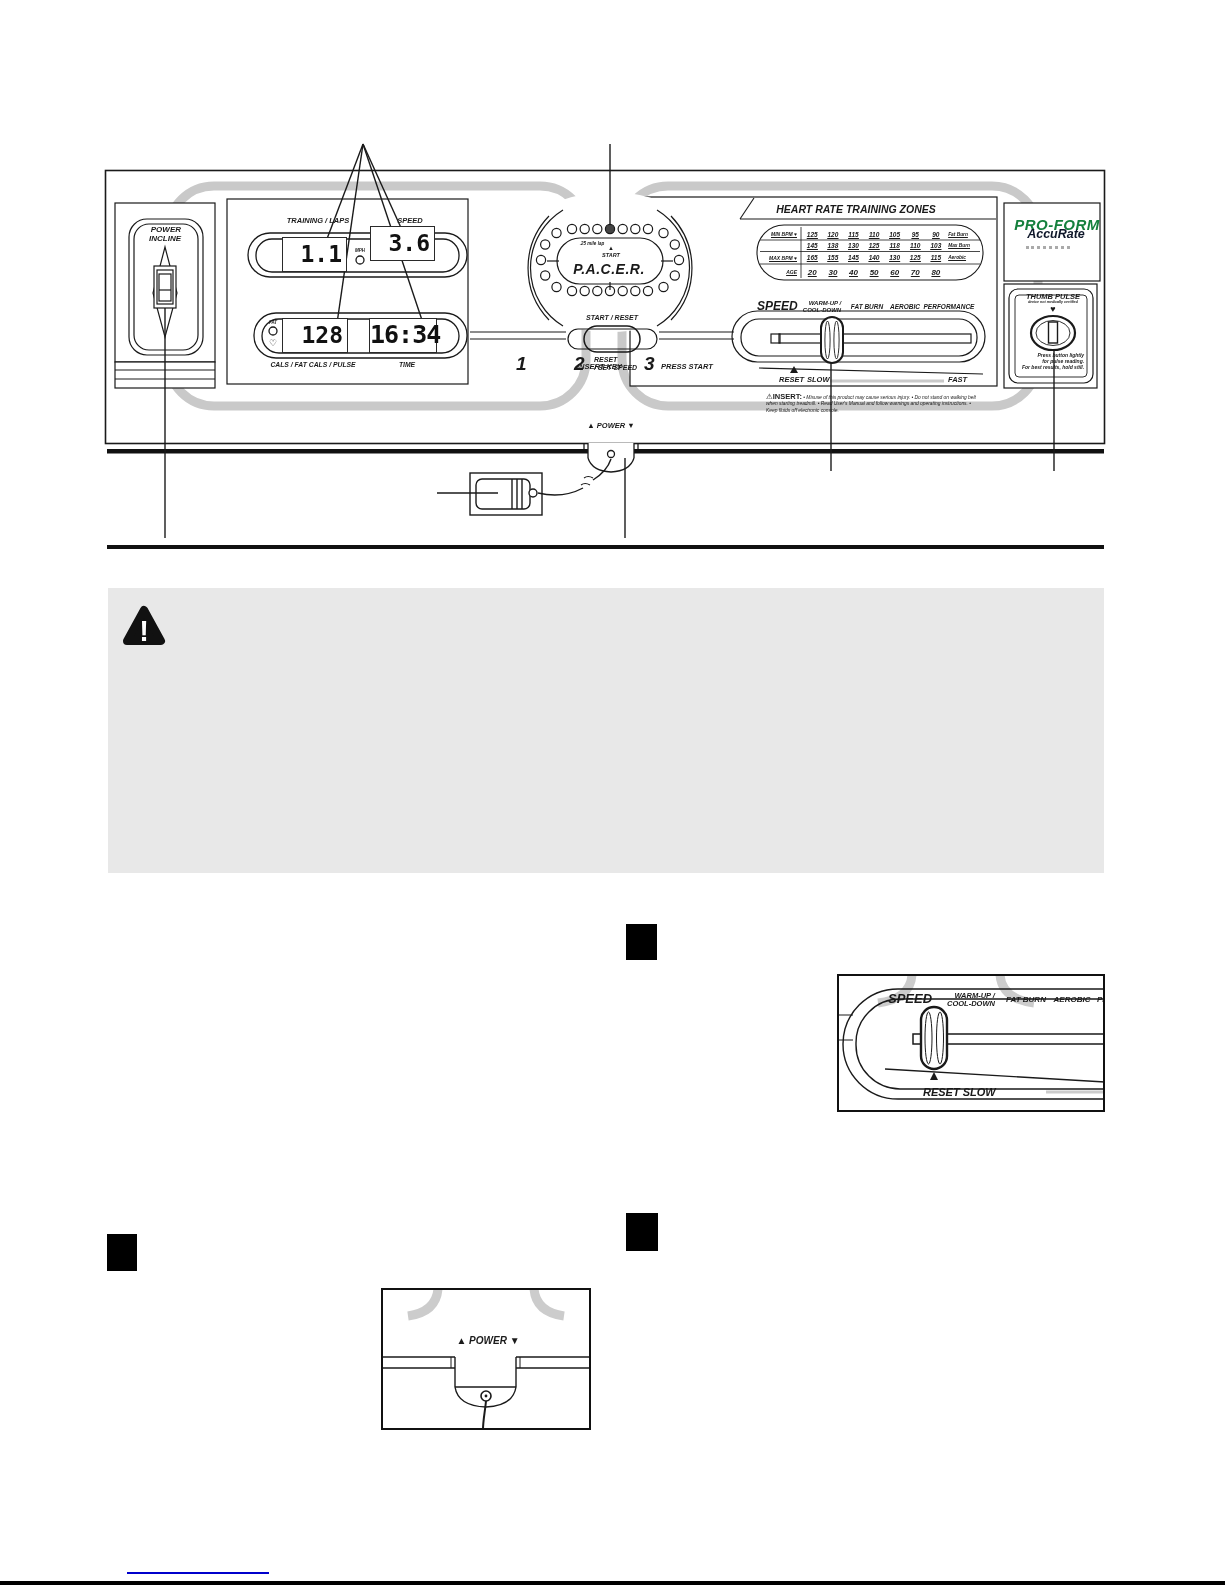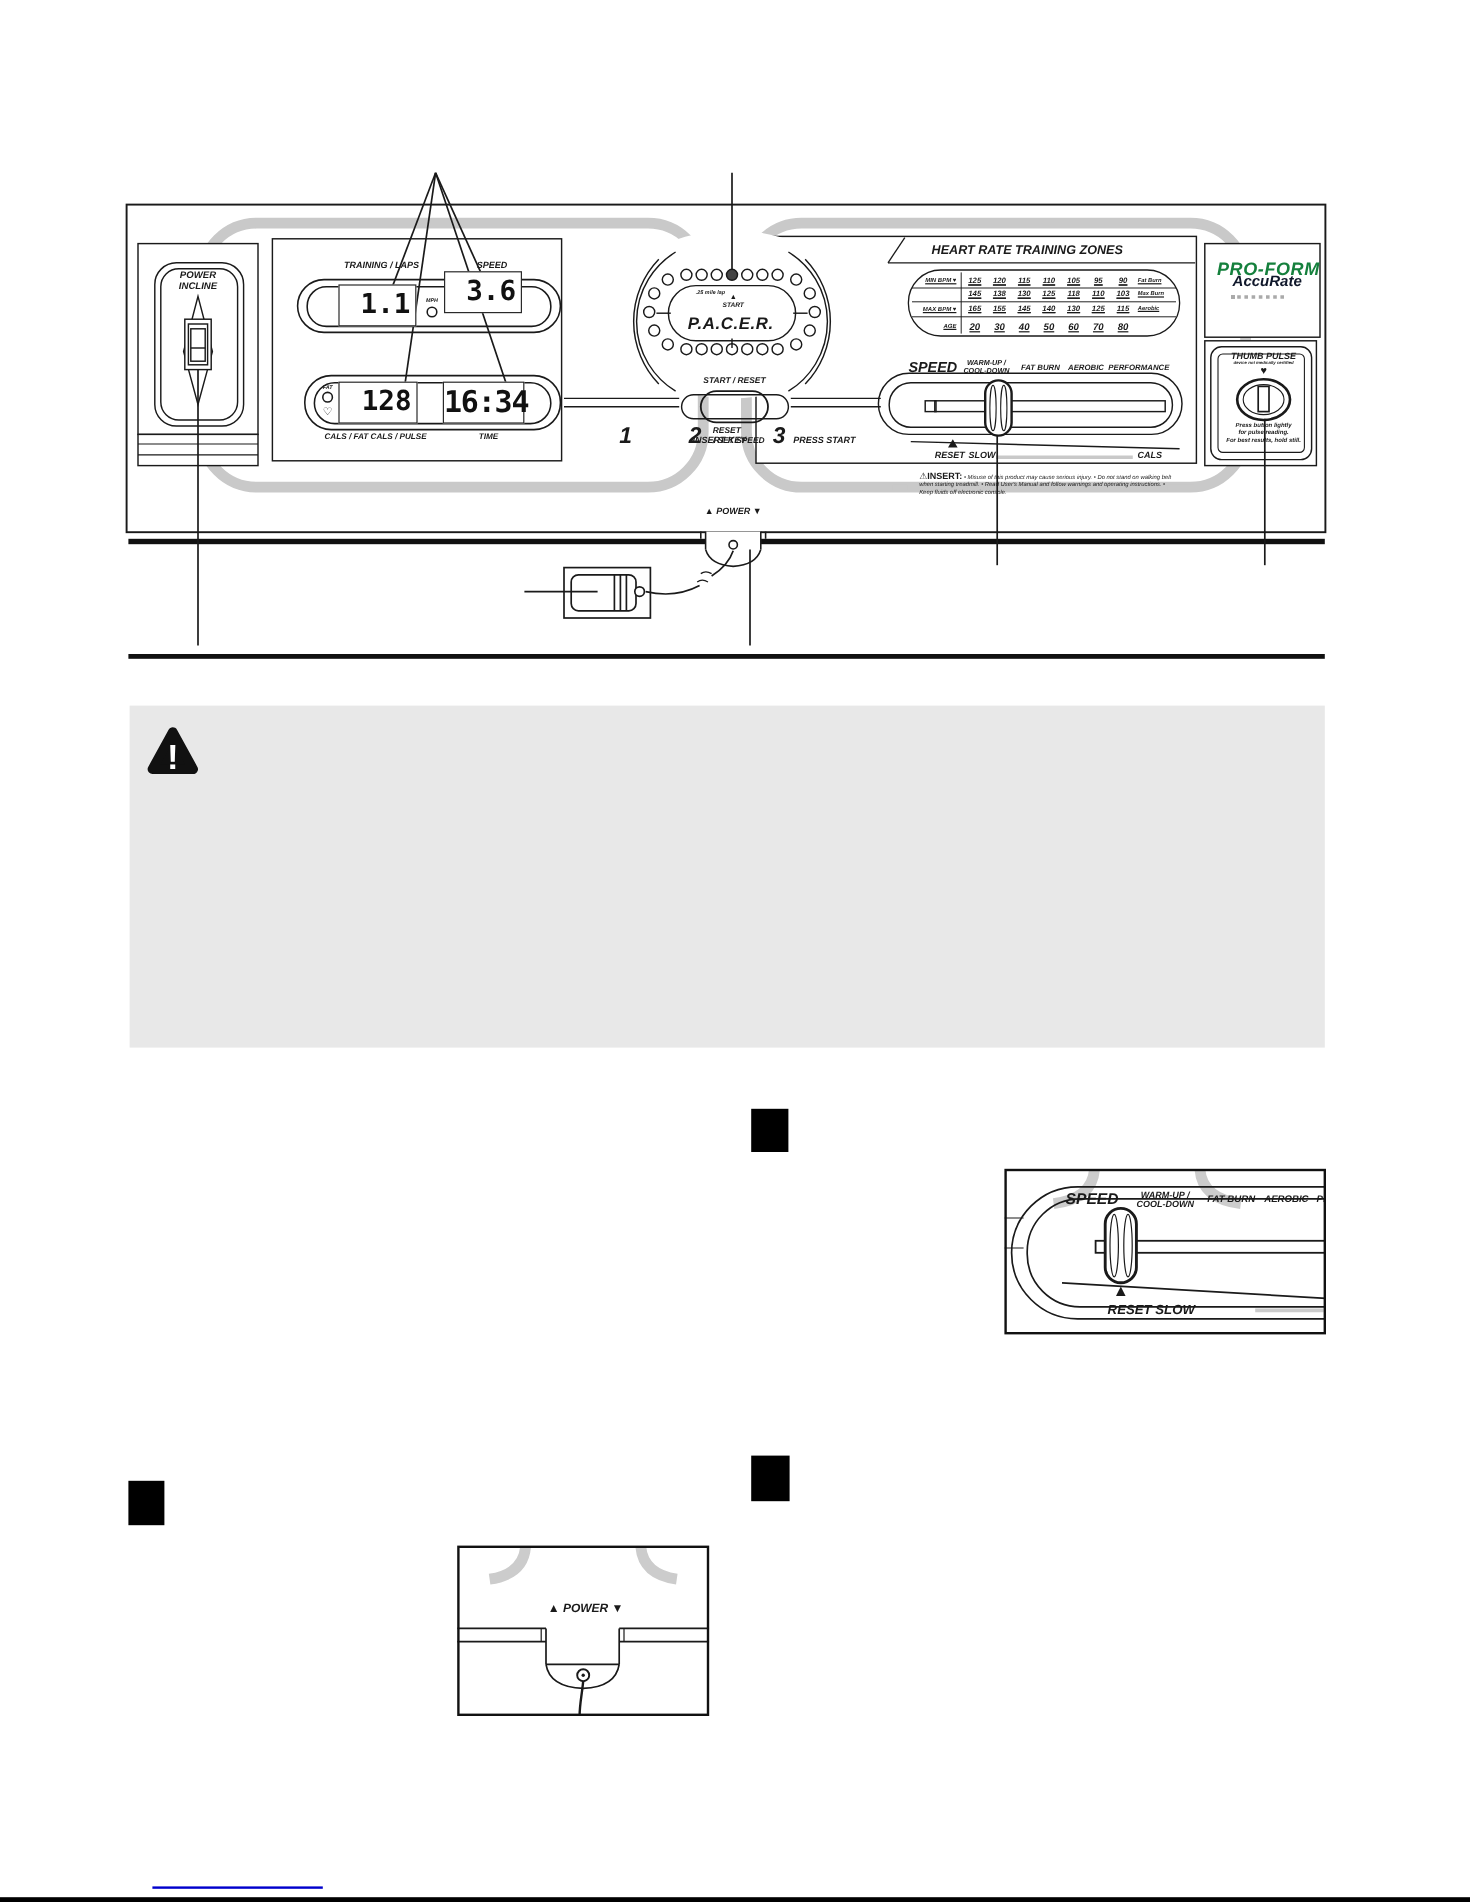--- a/index.html
+++ b/index.html
@@ -1,20 +1,20 @@
 <!DOCTYPE html>
 <html><head>
 <meta charset="utf-8">
 <style>
   html,body{margin:0;padding:0;background:#fff;}
   body{width:1225px;height:1585px;position:relative;font-family:"Liberation Sans","DejaVu Sans",sans-serif;color:#1a1a1a;}
   .abs{position:absolute;}
   .bi{font-weight:bold;font-style:italic;}
   .b{font-weight:bold;}
-  .ctr{transform:translateX(-50%);text-align:center;font-style:italic;}
+  .ctr{transform:translateX(-50%);text-align:right;font-style:italic;}
   .pre{white-space:pre-line;}
   .lcd{font-family:"DejaVu Sans Mono",monospace;font-weight:bold;color:#111;}
   .lcdbox{position:absolute;border:1.5px solid #2a2a2a;background:#fff;box-sizing:border-box;text-align:right;}
   svg{position:absolute;left:0;top:0;}
   .zgrid{display:grid;grid-template-columns:42px repeat(7,20.6px) 36px;grid-template-rows:12px 11px 13px 16px;align-items:center;}
   .zl{font-size:5px;font-weight:bold;font-style:italic;text-align:right;padding-right:5px;}
   .zn{font-size:6.5px;font-weight:bold;font-style:italic;text-decoration:underline;text-align:center;}
   .zage{font-size:8px;font-weight:bold;font-style:italic;text-decoration:none;text-align:center;}
   .zz{font-size:4.8px;font-weight:bold;font-style:italic;text-align:left;padding-left:2px;}
   .blk{position:absolute;background:#000;}
@@ -304,21 +304,21 @@
 </div>
 
 <div class="abs bi" style="left:757px;top:299px;font-size:12px;">SPEED</div>
 <div class="abs ctr bi pre" style="left:822px;top:300px;font-size:6px;line-height:6.5px;">WARM-UP /
 COOL-DOWN</div>
 <div class="abs ctr bi" style="left:867px;top:303px;font-size:6.5px;">FAT BURN</div>
 <div class="abs ctr bi" style="left:905px;top:303px;font-size:6.5px;">AEROBIC</div>
 <div class="abs ctr bi" style="left:949px;top:303px;font-size:6.5px;">PERFORMANCE</div>
 <div class="abs bi" style="left:779px;top:375px;font-size:7.5px;">RESET</div>
 <div class="abs bi" style="left:807px;top:375px;font-size:7.5px;">SLOW</div>
-<div class="abs bi" style="left:948px;top:375px;font-size:7.5px;">CALS</div>
+<div class="abs bi" style="left:948px;top:375px;font-size:7.5px;">FAST</div>
 
 <div class="abs" style="left:766px;top:394px;width:212px;font-size:4.9px;line-height:6.3px;font-style:italic;">
   <span class="b" style="font-size:7.5px;font-style:normal;">⚠</span><span class="b" style="font-size:7.5px;font-style:normal;">INSERT:</span>
   <span>• Misuse of this product may cause serious injury.  • Do not stand on walking belt when starting treadmill.  • Read User's Manual and follow warnings and operating instructions.  • Keep fluids off electronic console.</span>
 </div>
 
 <div class="abs ctr bi" style="left:1057px;top:216px;font-size:15px;color:#15803d;letter-spacing:.5px;">PRO-FORM</div>
 <div class="abs ctr bi" style="left:1056px;top:227px;font-size:12.5px;color:#0f172a;">AccuRate</div>
 <div class="abs" style="left:1026px;top:246px;width:44px;border-top:3px dotted #aaa;"></div>
 

